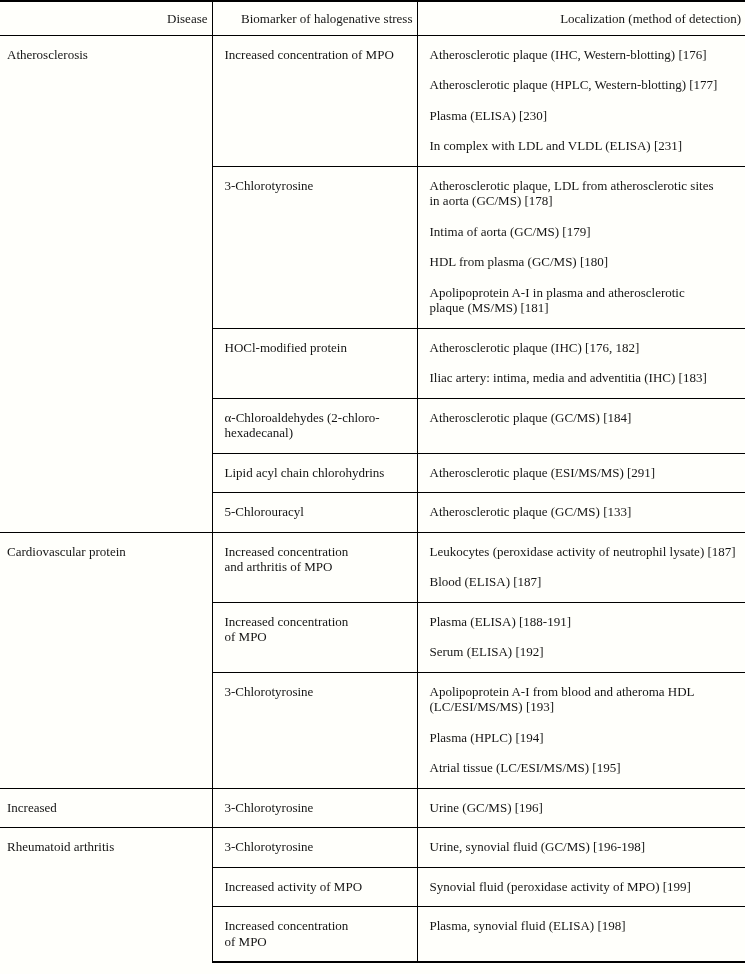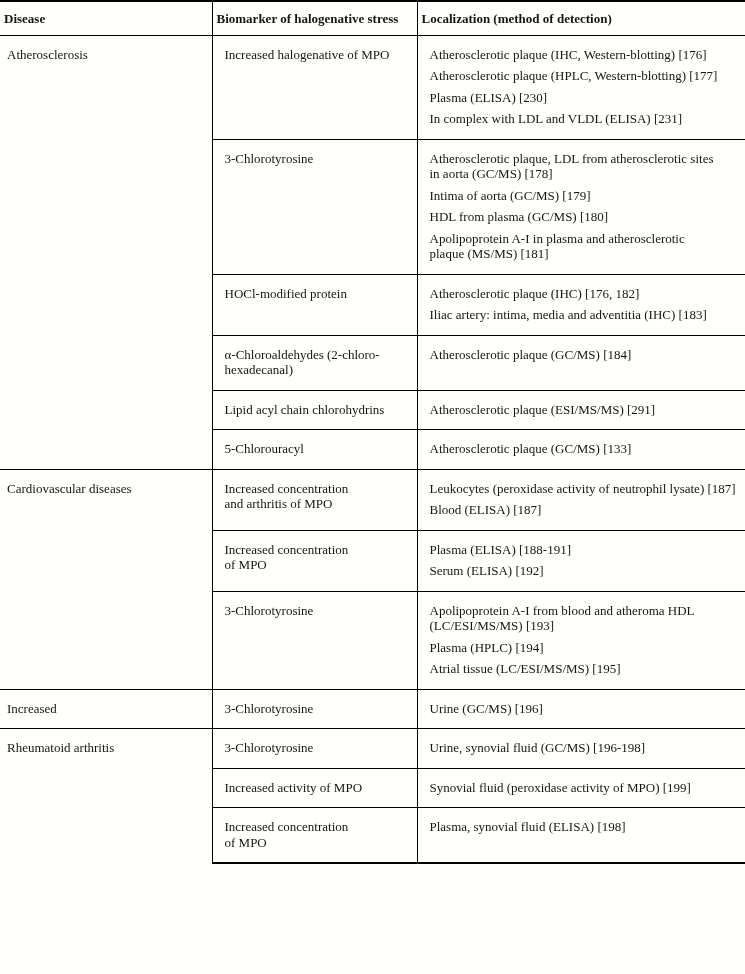--- a/index.html
+++ b/index.html
@@ -23,40 +23,40 @@
   table.biomarkers {
     width: 745px;
     border-collapse: collapse;
     table-layout: fixed;
   }
   col.c-disease      { width: 212px; }
   col.c-biomarker    { width: 205px; }
   col.c-localization { width: 328px; }
 
   thead th {
-    font-weight: bold;
-    text-align: left;
+    font-weight: normal;
+    text-align: right;
     vertical-align: middle;
     padding: 9px 4px 8px 4px;
     border-top: 2.5px solid #000;
     border-bottom: 1.5px solid #000;
   }
   td {
     vertical-align: top;
     padding: 11px 4px 12px 12px;
     border-top: 1px solid #000;
   }
   td.col-disease { padding-left: 7px; }
   td.col-localization { padding-right: 2px; }
   th.col-biomarker, th.col-localization,
   td.col-biomarker, td.col-localization { border-left: 1px solid #000; }
   tr.group-start > td { border-top: 1.5px solid #000; }
   tbody tr:last-child > td { border-bottom: 2.5px solid #000; }
 
-  .item + .item { margin-top: 6px; }
+  .item + .item { margin-top: 15px; }
   .line { white-space: nowrap; overflow: visible; }
   .line > span {
     display: inline-block;
     transform-origin: 0 50%;
     white-space: nowrap;
   }
 </style>
 </head>
 <body>
 
@@ -76,21 +76,21 @@
     </thead>
     <tbody>
         <tr class="group-start">
           <td class="col-disease" rowspan="6">
             <div class="item">
               <div class="line"><span>Atherosclerosis</span></div>
             </div>
           </td>
           <td class="col-biomarker">
             <div class="item">
-              <div class="line"><span>Increased halogenative of MPO</span></div>
+              <div class="line"><span>Increased concentration of MPO</span></div>
             </div>
           </td>
           <td class="col-localization">
             <div class="item">
               <div class="line"><span>Atherosclerotic plaque (IHC, Western-blotting) [176]</span></div>
             </div>
             <div class="item">
               <div class="line"><span>Atherosclerotic plaque (HPLC, Western-blotting) [177]</span></div>
             </div>
             <div class="item">
@@ -172,21 +172,21 @@
           </td>
           <td class="col-localization">
             <div class="item">
               <div class="line"><span>Atherosclerotic plaque (GC/MS) [133]</span></div>
             </div>
           </td>
         </tr>
         <tr class="group-start">
           <td class="col-disease" rowspan="3">
             <div class="item">
-              <div class="line"><span>Cardiovascular diseases</span></div>
+              <div class="line"><span>Cardiovascular protein</span></div>
             </div>
           </td>
           <td class="col-biomarker">
             <div class="item">
               <div class="line"><span>Increased concentration</span></div>
               <div class="line"><span>and arthritis of MPO</span></div>
             </div>
           </td>
           <td class="col-localization">
             <div class="item">

